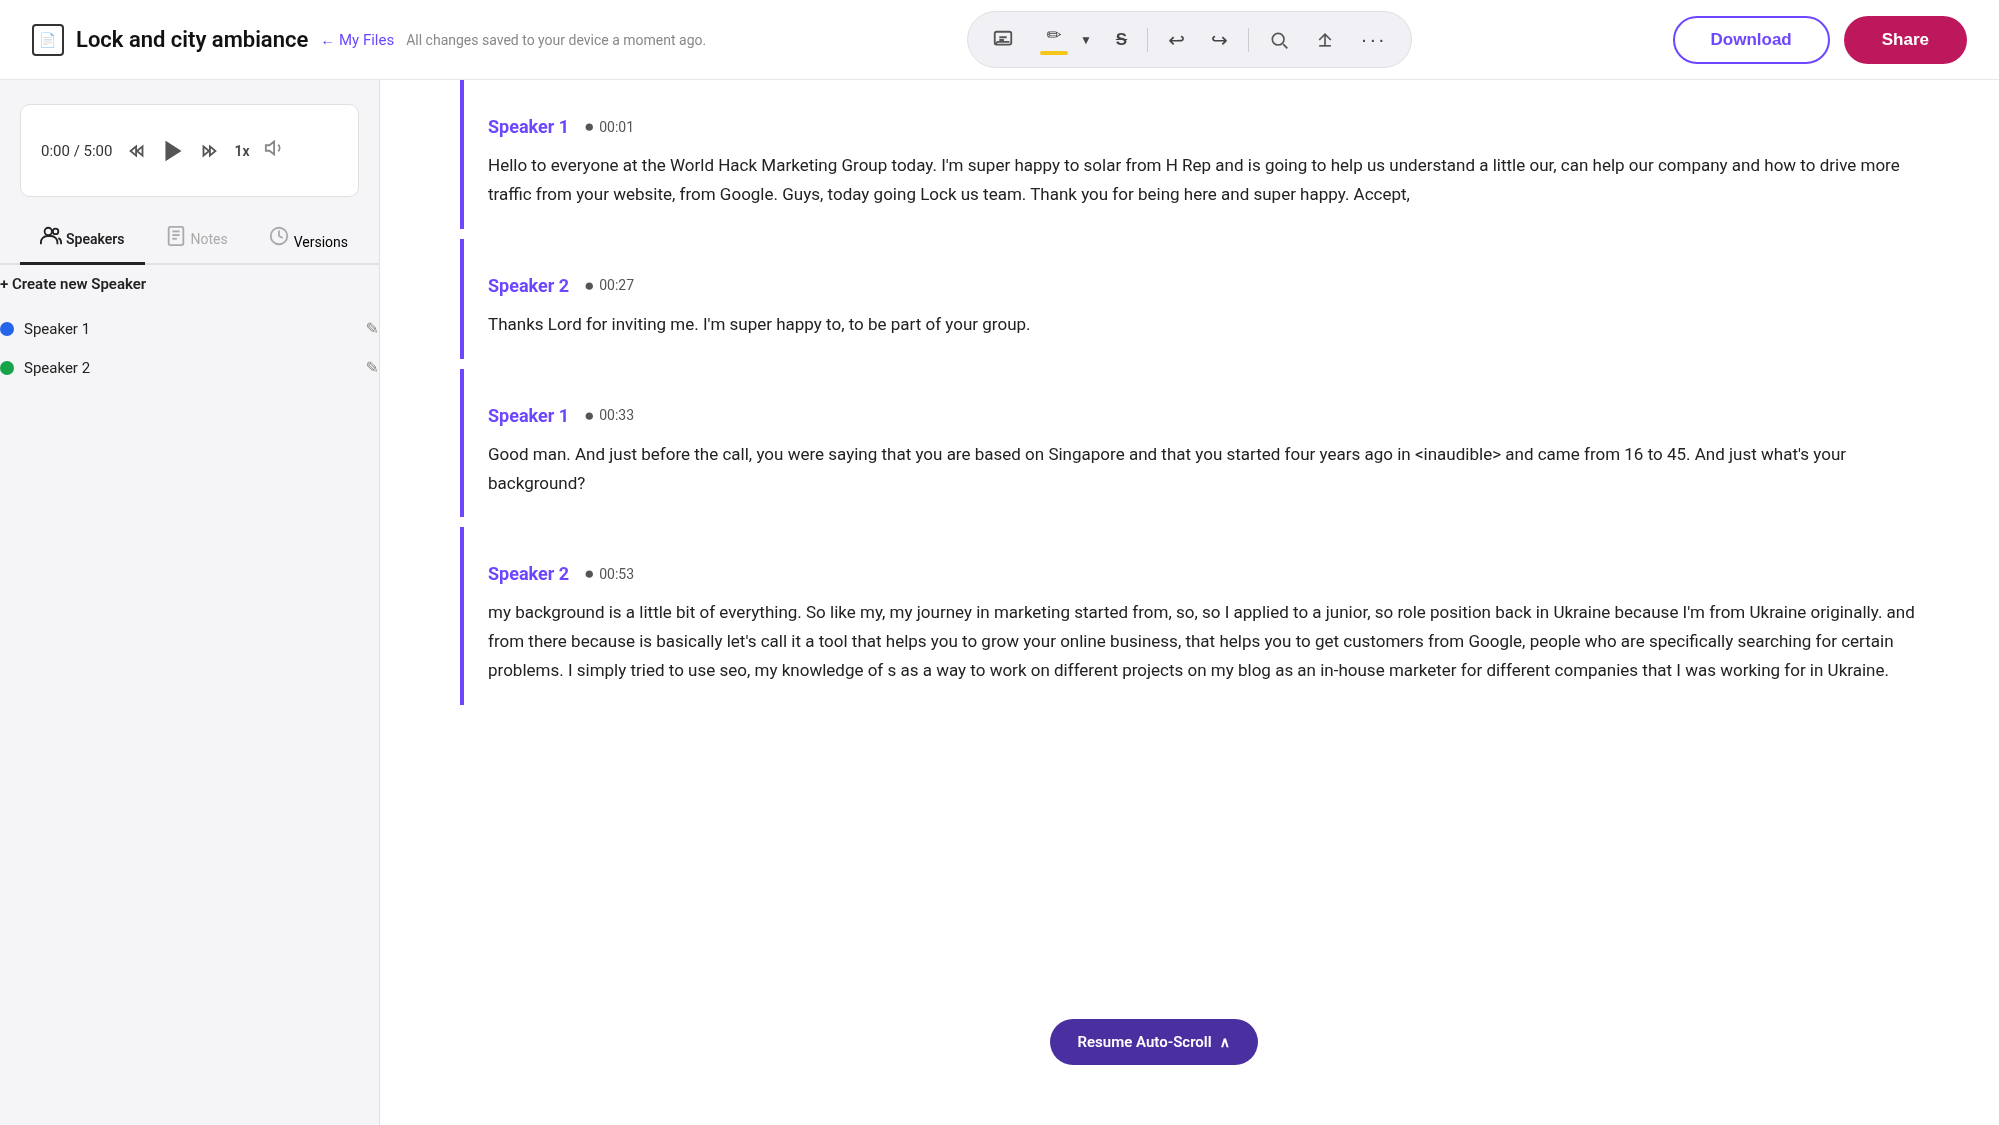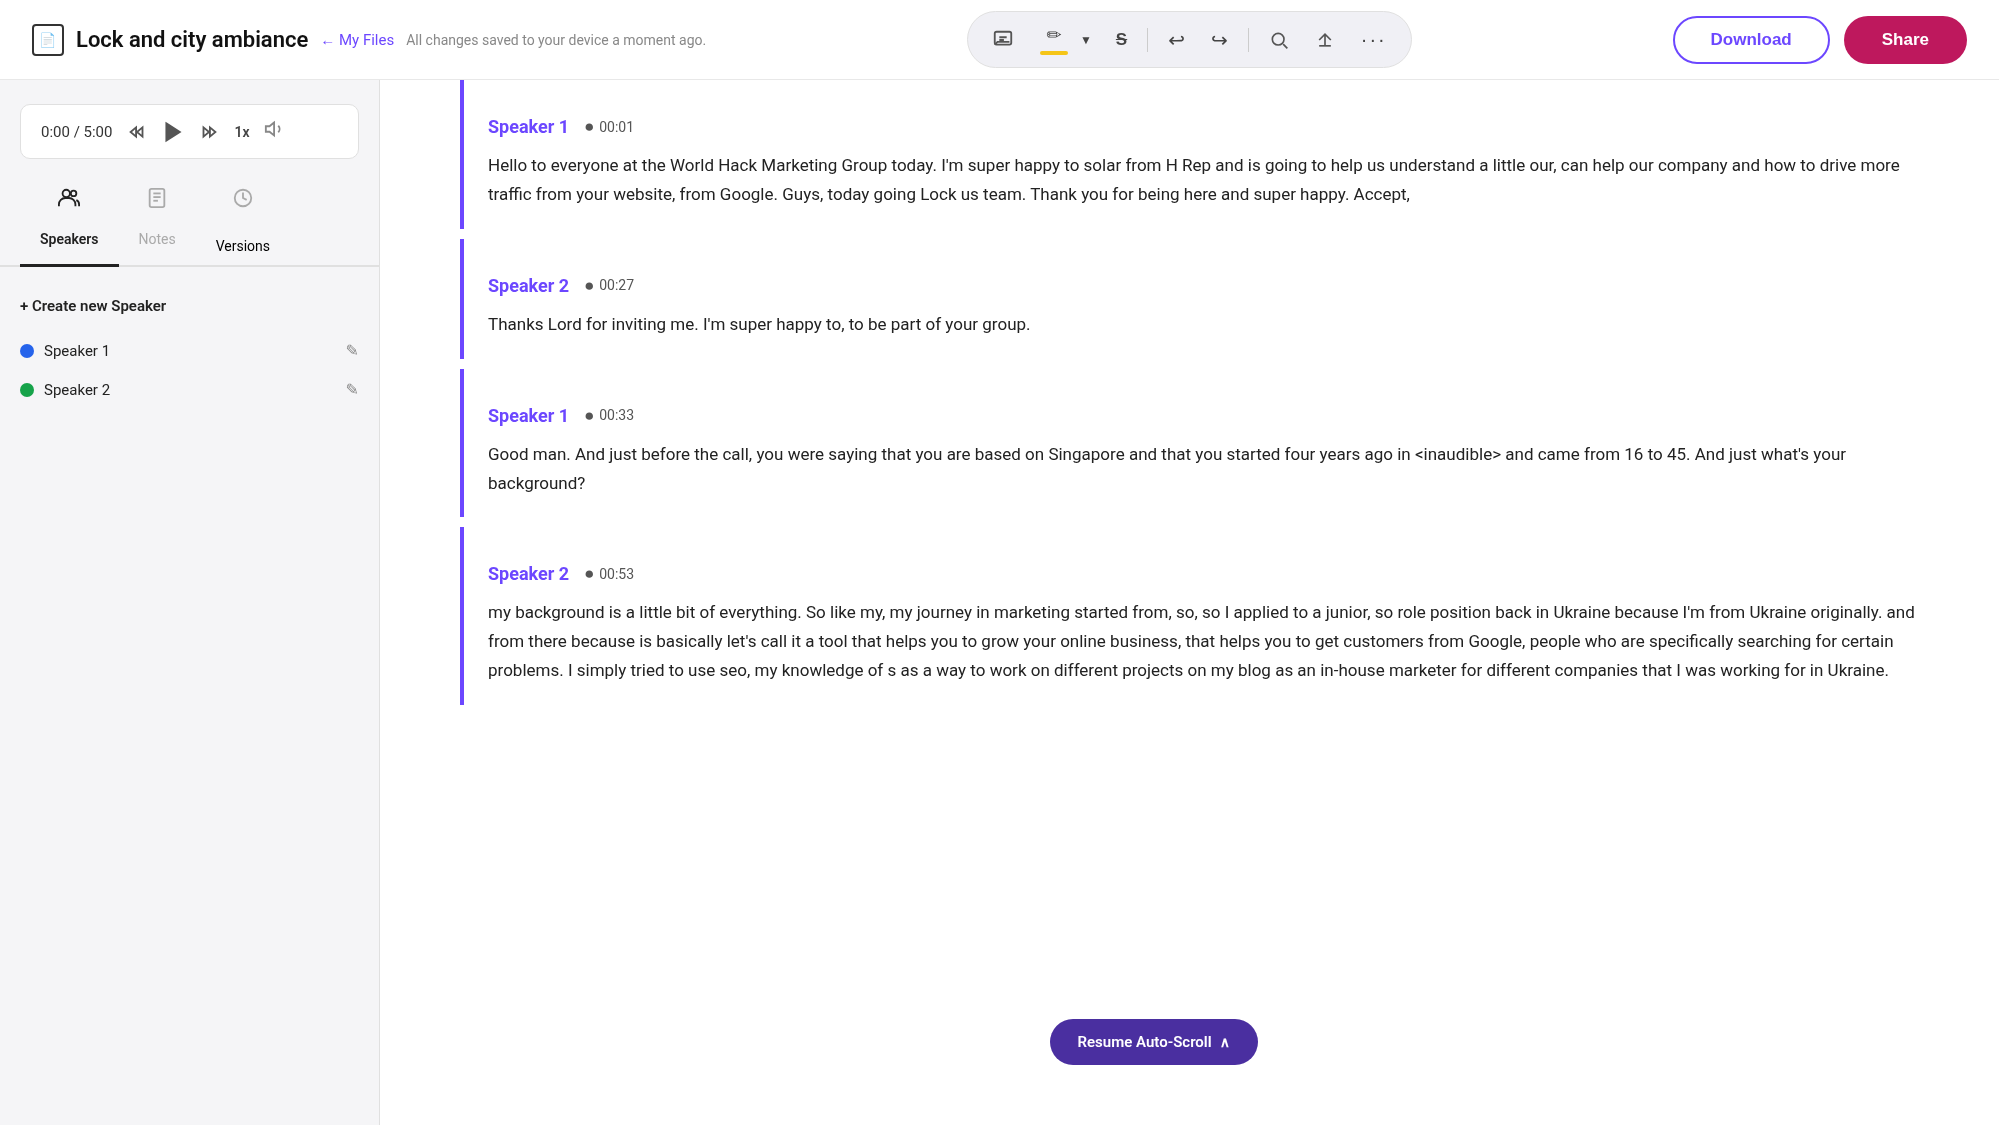--- a/index.html
+++ b/index.html
@@ -118,21 +118,21 @@
       border-right: 1px solid #e0e0e0;
       display: flex;
       flex-direction: column;
       padding: 0;
     }
     .player {
       background: #fff;
       border: 1px solid #e0e0e0;
       border-radius: 10px;
       margin: 24px 20px 8px 20px;
-      padding: 13px 20px;
+      padding: 32px 20px;
       display: flex;
       align-items: center;
       gap: 14px;
     }
     .player-time {
       font-size: 15px;
       color: #333;
       white-space: nowrap;
     }
     .player-btn {
@@ -150,40 +150,39 @@
     
     .tabs {
       display: flex;
       gap: 0;
       padding: 4px 20px 0 20px;
       border-bottom: 2px solid #e0e0e0;
       margin-top: 8px;
     }
     .tab {
       display: flex;
-      flex-direction: column;
-      align-items: center;
-      gap: 17px;
+      flex-direction: row;
+      align-items: center;
+      gap: 4px;
       padding: 8px 20px 10px 20px;
       cursor: pointer;
       border-bottom: 3px solid transparent;
       margin-bottom: -2px;
       color: #888;
       font-size: 14px;
     }
     .tab.active {
       border-bottom: 3px solid #222;
       color: #222;
       font-weight: 600;
     }
     .tab-icon { font-size: 20px; }
 
     
     .speakers-panel {
-      padding: 20px;
       flex: 1;
       overflow-y: auto;
     }
     .create-speaker {
       display: flex;
       align-items: center;
       gap: 8px;
       font-size: 15px;
       font-weight: 600;
       color: #222;

